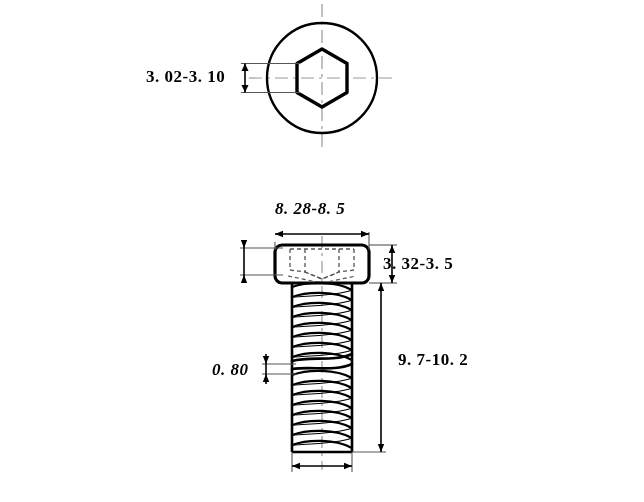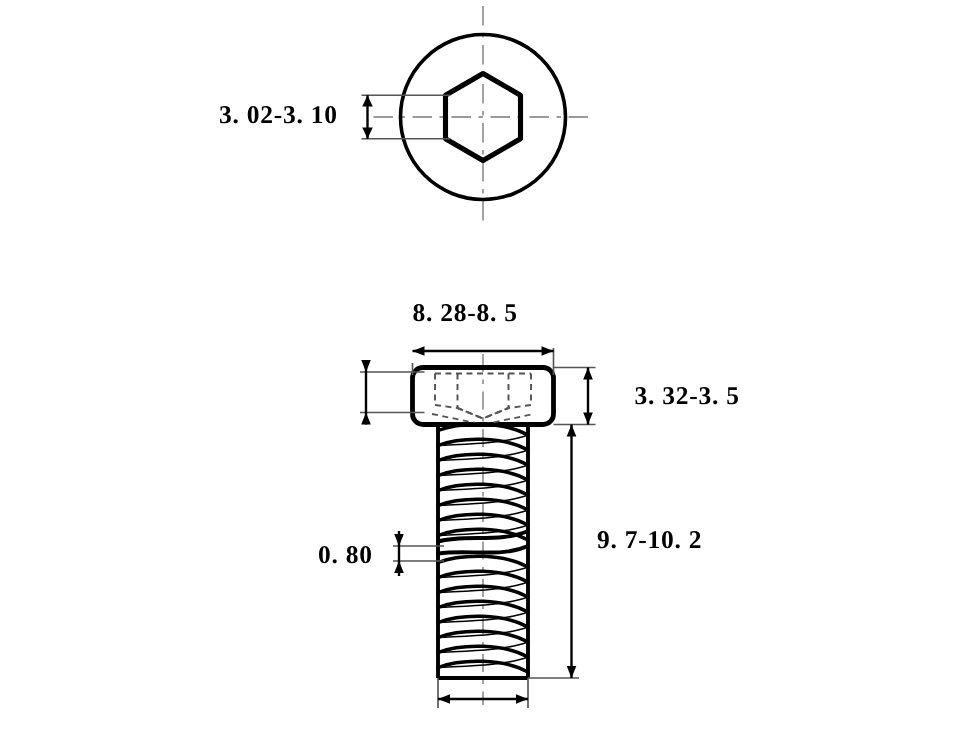--- a/index.html
+++ b/index.html
@@ -177,23 +177,23 @@
       <line x1="352" y1="452" x2="352" y2="472" stroke="#555555" stroke-width="1.1"></line>
       <line x1="292" y1="466" x2="352" y2="466" stroke="#000000" stroke-width="1.6"></line>
       <polygon points="292,466 300,462.8 300,469.2" fill="#000000"></polygon>
       <polygon points="352,466 344,462.8 344,469.2" fill="#000000"></polygon>
     </g>
 
   </svg>
 
   <div class="dim-text" style="left:146px; top:68px;">3. 02-3. 10</div>
 
-  <div class="dim-text" style="left:275px; top:200px;">8. 28-8. 5</div>
+  <div class="dim-text" style="left:275px; top:200px;font-style:italic;">8. 28-8. 5</div>
 
 
-  <div class="dim-text" style="left:423px; top:255px;">3. 32-3. 5</div>
+  <div class="dim-text" style="left:383px; top:255px;">3. 32-3. 5</div>
 
   <div class="dim-text" style="left:398px; top:351px;">9. 7-10. 2</div>
 
-  <div class="dim-text" style="left:212px; top:361px;">0. 80</div>
+  <div class="dim-text" style="left:212px; top:361px;font-style:italic;">0. 80</div>
 
 
 </div>
 
 </body></html>

